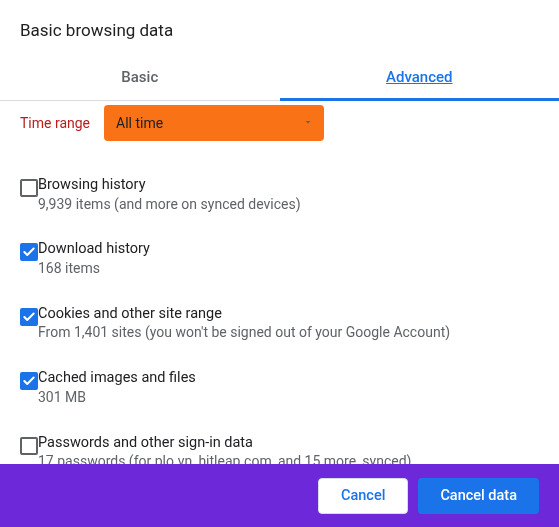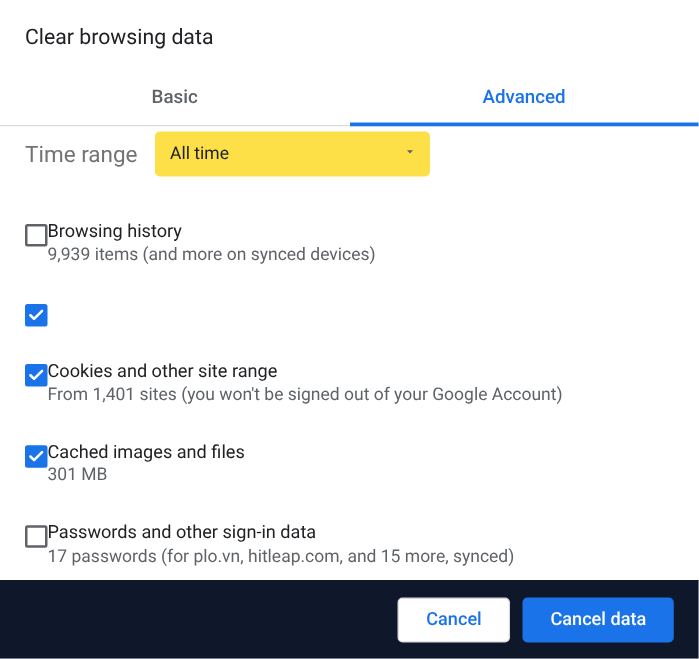--- a/index.html
+++ b/index.html
@@ -29,20 +29,21 @@
     text-align: center;
     padding: 12px 0 14px 0;
     font-size: 15px;
     font-weight: 500;
     color: #5f6368;
     cursor: pointer;
     position: relative;
   }
   .tab.active {
     color: #1a73e8;
+    text-decoration: underline;
   }
   .tab.active::after {
     content: "";
     position: absolute;
     left: 0; right: 0; bottom: -1px;
     height: 3px;
     background: #1a73e8;
   }
   .scroll-area {
     position: absolute;
@@ -54,28 +55,28 @@
   }
   .scroll-area::-webkit-scrollbar { width: 12px; }
   .scroll-area::-webkit-scrollbar-thumb { background: #dadce0; border-radius: 6px; }
   .time-row {
     display: flex;
     align-items: center;
     gap: 14px;
     margin-bottom: 24px;
   }
   .time-label {
-    font-size: 18px;
-    color: #737373;
+    font-size: 14px;
+    color: #b91c1c;
   }
   .select {
     flex: 0 0 auto;
     width: 220px;
     height: 36px;
-    background: #fde047;
+    background: #f97316;
     border-radius: 4px;
     display: flex;
     align-items: center;
     justify-content: space-between;
     padding: 0 10px 0 12px;
     font-size: 14px;
     color: #202124;
     cursor: pointer;
   }
   .select .chev { color: #5f6368; }
@@ -113,21 +114,21 @@
   }
   .footer {
     position: absolute;
     bottom: 0; left: 0; right: 0;
     height: 63px;
     display: flex;
     justify-content: flex-end;
     align-items: center;
     gap: 10px;
     padding: 0 20px;
-    background: #0f172a;
+    background: #6d28d9;
   }
   .btn {
     height: 36px;
     padding: 0 22px;
     border-radius: 4px;
     font-size: 14.5px;
     font-weight: 500;
     cursor: pointer;
     display: inline-flex;
     align-items: center;
@@ -140,21 +141,21 @@
   }
   .btn-primary {
     background: #1a73e8;
     color: #fff;
     border: none;
   }
 </style>
 </head>
 <body>
 
-<div class="dialog-title">Clear browsing data</div>
+<div class="dialog-title">Basic browsing data</div>
 
 <div class="tabs">
   <div class="tab">Basic</div>
   <div class="tab active">Advanced</div>
 </div>
 
 <div class="scroll-area">
   <div class="time-row">
     <div class="time-label">Time range</div>
     <div class="select">
@@ -173,20 +174,24 @@
           <div class="title">Browsing history</div>
           <div class="sub">9,939 items (and more on synced devices)</div>
         </div>
       </div>
       <div class="option-row">
         <div class="checkbox checked">
           <svg viewBox="0 0 24 24" fill="none" stroke="#fff" stroke-width="3.5" stroke-linecap="round" stroke-linejoin="round">
             <polyline points="20 6 9 17 4 12"></polyline>
           </svg>
         </div>
+        <div class="opt-text">
+          <div class="title">Download history</div>
+          <div class="sub">168 items</div>
+        </div>
       </div>
       <div class="option-row">
         <div class="checkbox checked">
           <svg viewBox="0 0 24 24" fill="none" stroke="#fff" stroke-width="3.5" stroke-linecap="round" stroke-linejoin="round">
             <polyline points="20 6 9 17 4 12"></polyline>
           </svg>
         </div>
         <div class="opt-text">
           <div class="title">Cookies and other site range</div>
           <div class="sub">From 1,401 sites (you won't be signed out of your Google Account)</div>

